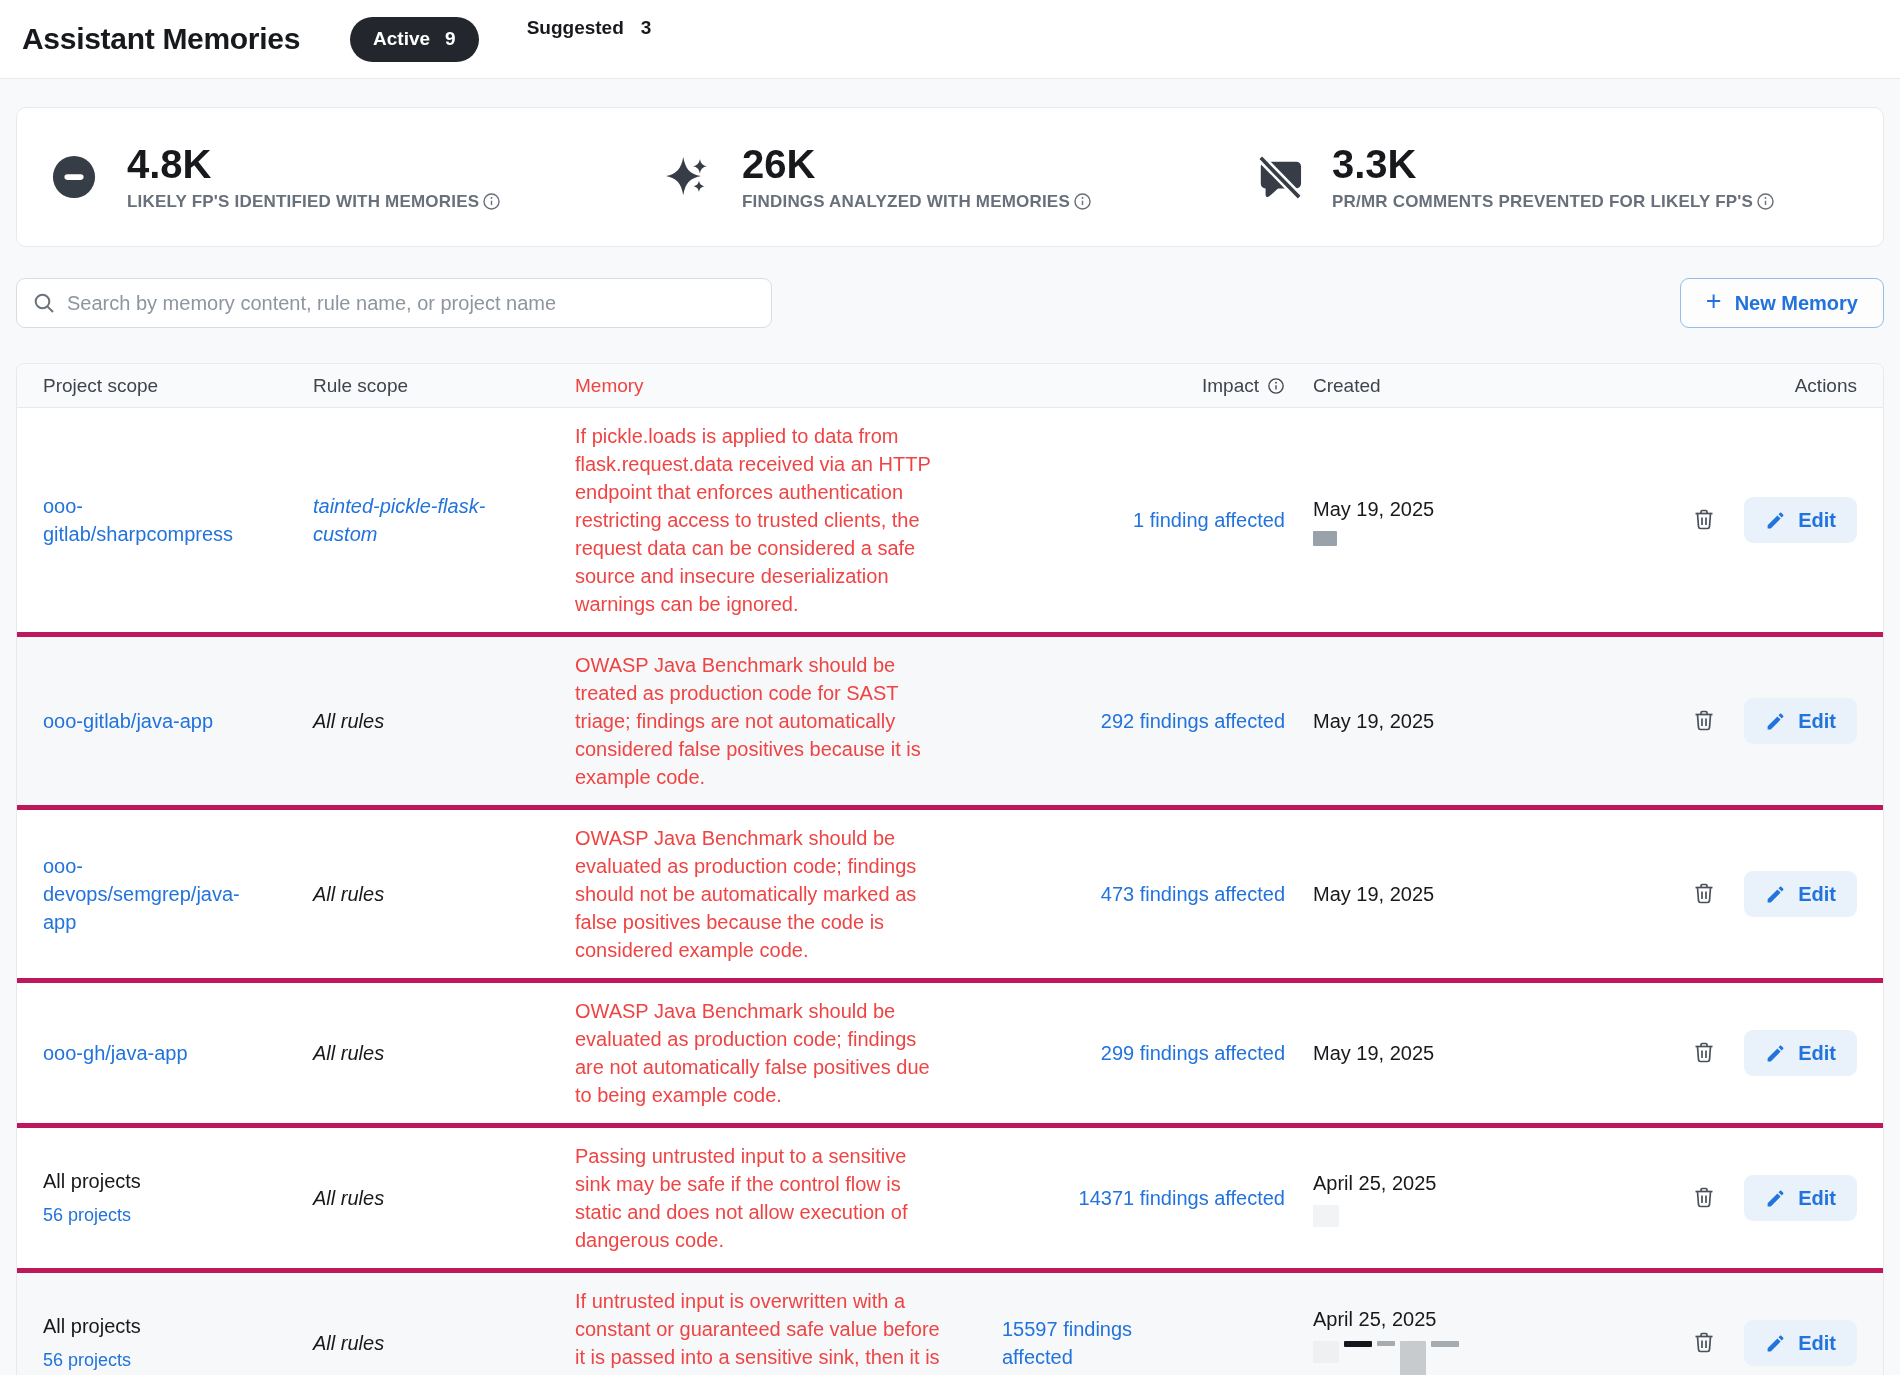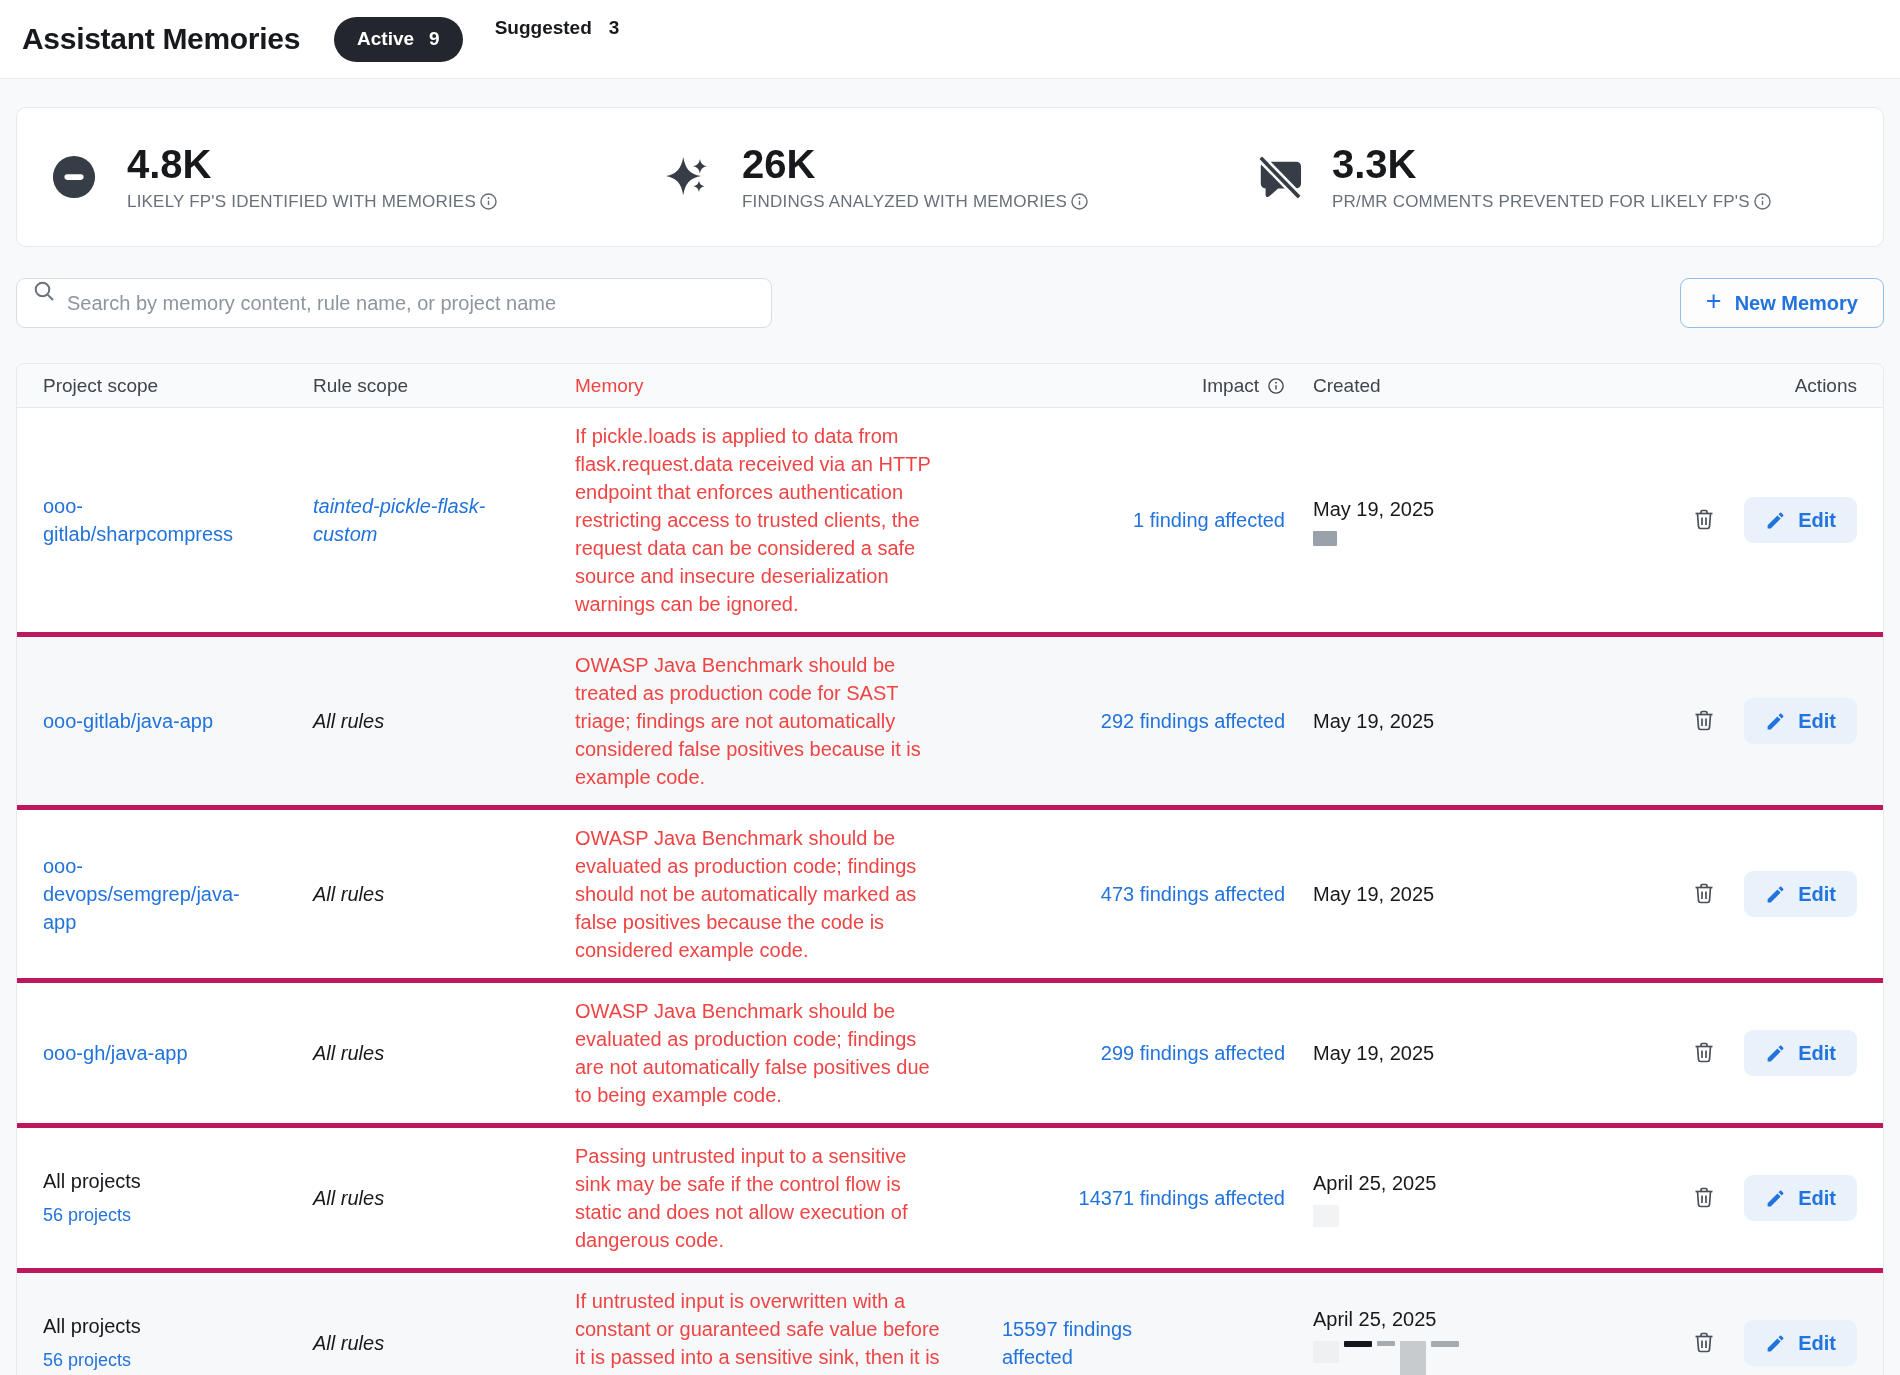--- a/index.html
+++ b/index.html
@@ -1,44 +1,44 @@
 <!DOCTYPE html>
 <html><head>
 <meta charset="utf-8">
 <style>
   * { margin:0; padding:0; box-sizing:border-box; }
   html,body { width:1900px; height:1375px; overflow:hidden; }
   body { font-family:"Liberation Sans", sans-serif; background:#f8f9fa; color:#17191c; }
 
   
   .topbar { height:79px; background:#fff; border-bottom:1px solid #e7e9ec;
-            display:flex; align-items:center; padding:0 22px; }
+            display:flex; align-items:center; padding:0 22px;gap:16px; }
   .page-title { font-size:30px; font-weight:700; letter-spacing:-0.3px; color:#17191c; }
   .pill-tab { margin-left:34px; background:#23272d; color:#fff; border:none; cursor:pointer;
               border-radius:24px; height:45px; padding:0 23px; display:flex; align-items:center;
               gap:15px; font-size:19px; font-weight:600; font-family:inherit; }
   .plain-tab { margin-left:18px; background:none; border:none; cursor:pointer; height:45px;
                padding:0 14px; display:flex; align-items:flex-start; gap:17px; font-size:19px;
                font-weight:600; color:#17191c; font-family:inherit; }
 
   
   .stats-card { margin:28px 16px 0; height:140px; background:#fff; border:1px solid #e7e9ec;
                 border-radius:10px; display:flex; align-items:center; }
   .stat { display:flex; align-items:center; gap:30px; padding-left:34px; }
   .stat:nth-child(1){ width:615px; } .stat:nth-child(2){ width:590px; } .stat:nth-child(3){ width:660px; }
   .stat-icon { width:46px; height:46px; color:#363d47; flex:0 0 auto; }
   .stat-value { font-size:40px; font-weight:700; line-height:1.05; color:#17191c; }
-  .stat-label { margin-top:7px; font-size:17px; font-weight:400; color:#68707a;
+  .stat-label { margin-top:7px; font-size:17px; font-weight:700; color:#68707a;
                 letter-spacing:0.2px; display:flex; align-items:center; gap:3px; white-space:nowrap; }
   .info-icon { width:19px; height:19px; color:#68707a; flex:0 0 auto; cursor:pointer; }
 
   
   .controls { margin:31px 16px 0; display:flex; justify-content:space-between; align-items:center; }
   .search-box { width:756px; height:50px; background:#fff; border:1px solid #d9dde2;
-                border-radius:9px; display:flex; padding:0 15px; gap:11px; }
+                border-radius:9px; display:flex; align-items:center; padding:0 15px; gap:11px; }
   .search-icon { width:24px; height:24px; color:#6a727c; flex:0 0 auto; }
   .search-box input { flex:1; border:none; outline:none; background:transparent;
                       font-size:20px; color:#17191c; font-family:inherit; }
   .search-box input::placeholder { color:#8d95a0; }
   .btn-new { height:50px; padding:0 25px; background:#fdfdfe; border:1px solid #94bdec;
              border-radius:9px; color:#2273dc; font-size:20px; font-weight:600; cursor:pointer;
              display:flex; align-items:center; gap:13px; font-family:inherit; }
   .plus-glyph { font-size:27px; font-weight:400; line-height:1; margin-top:-3px; }
 
   

